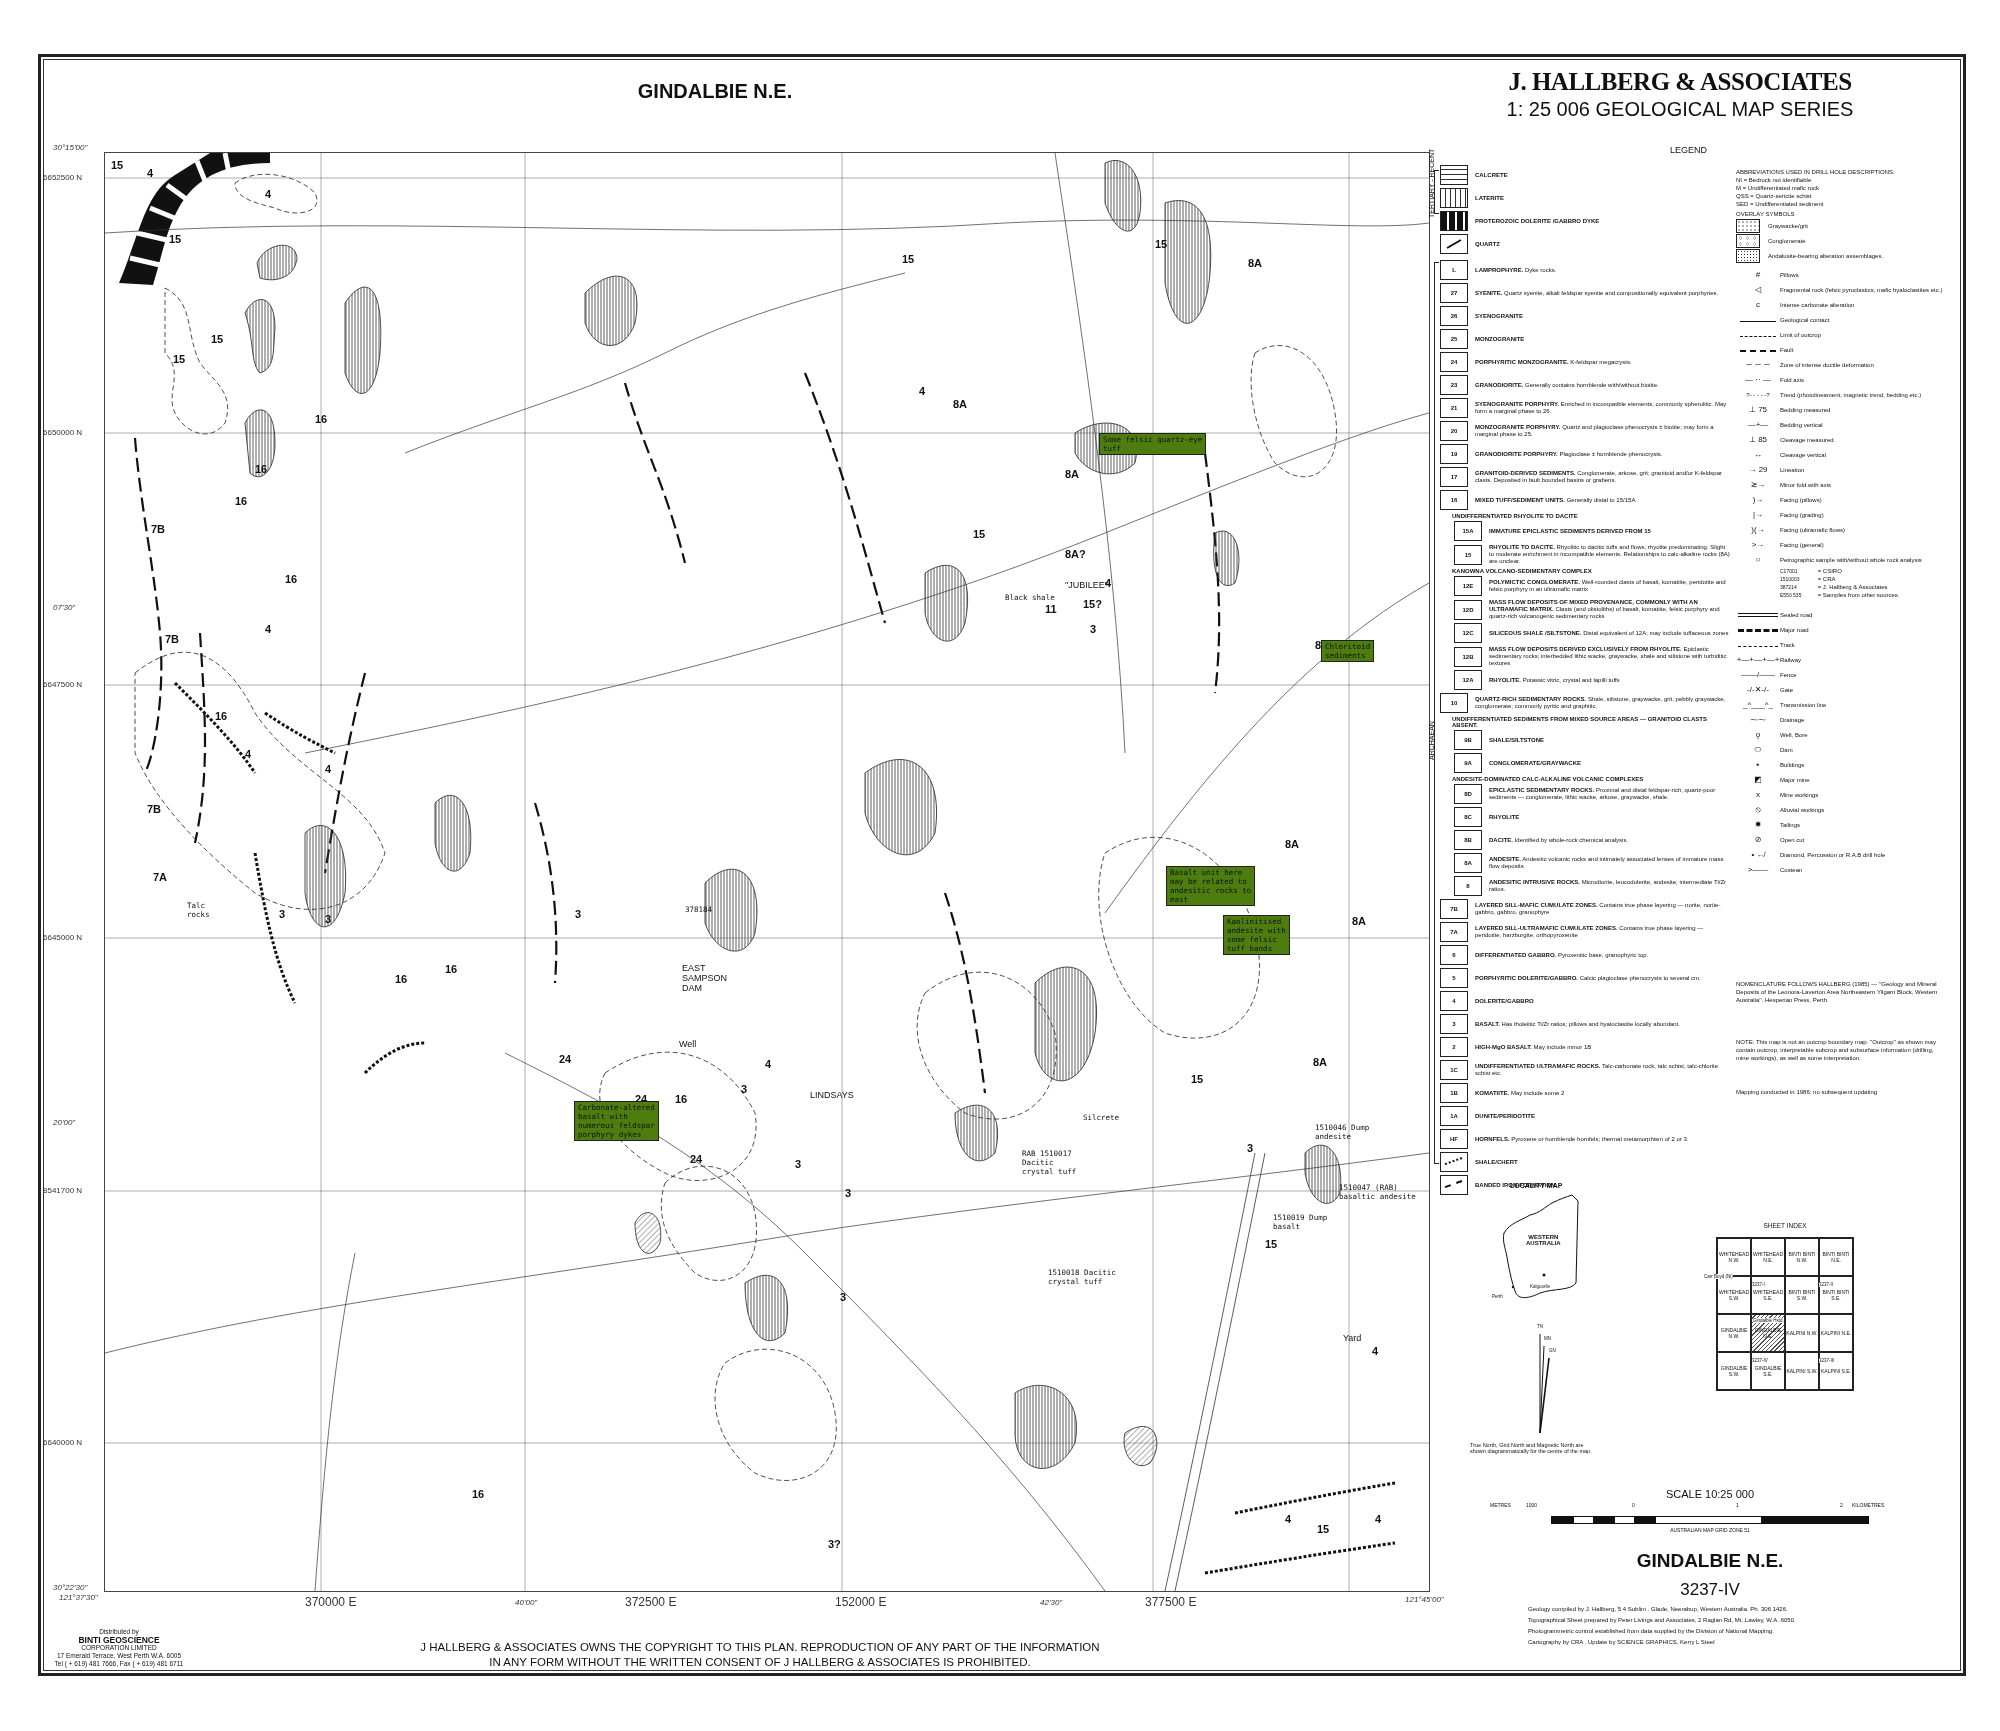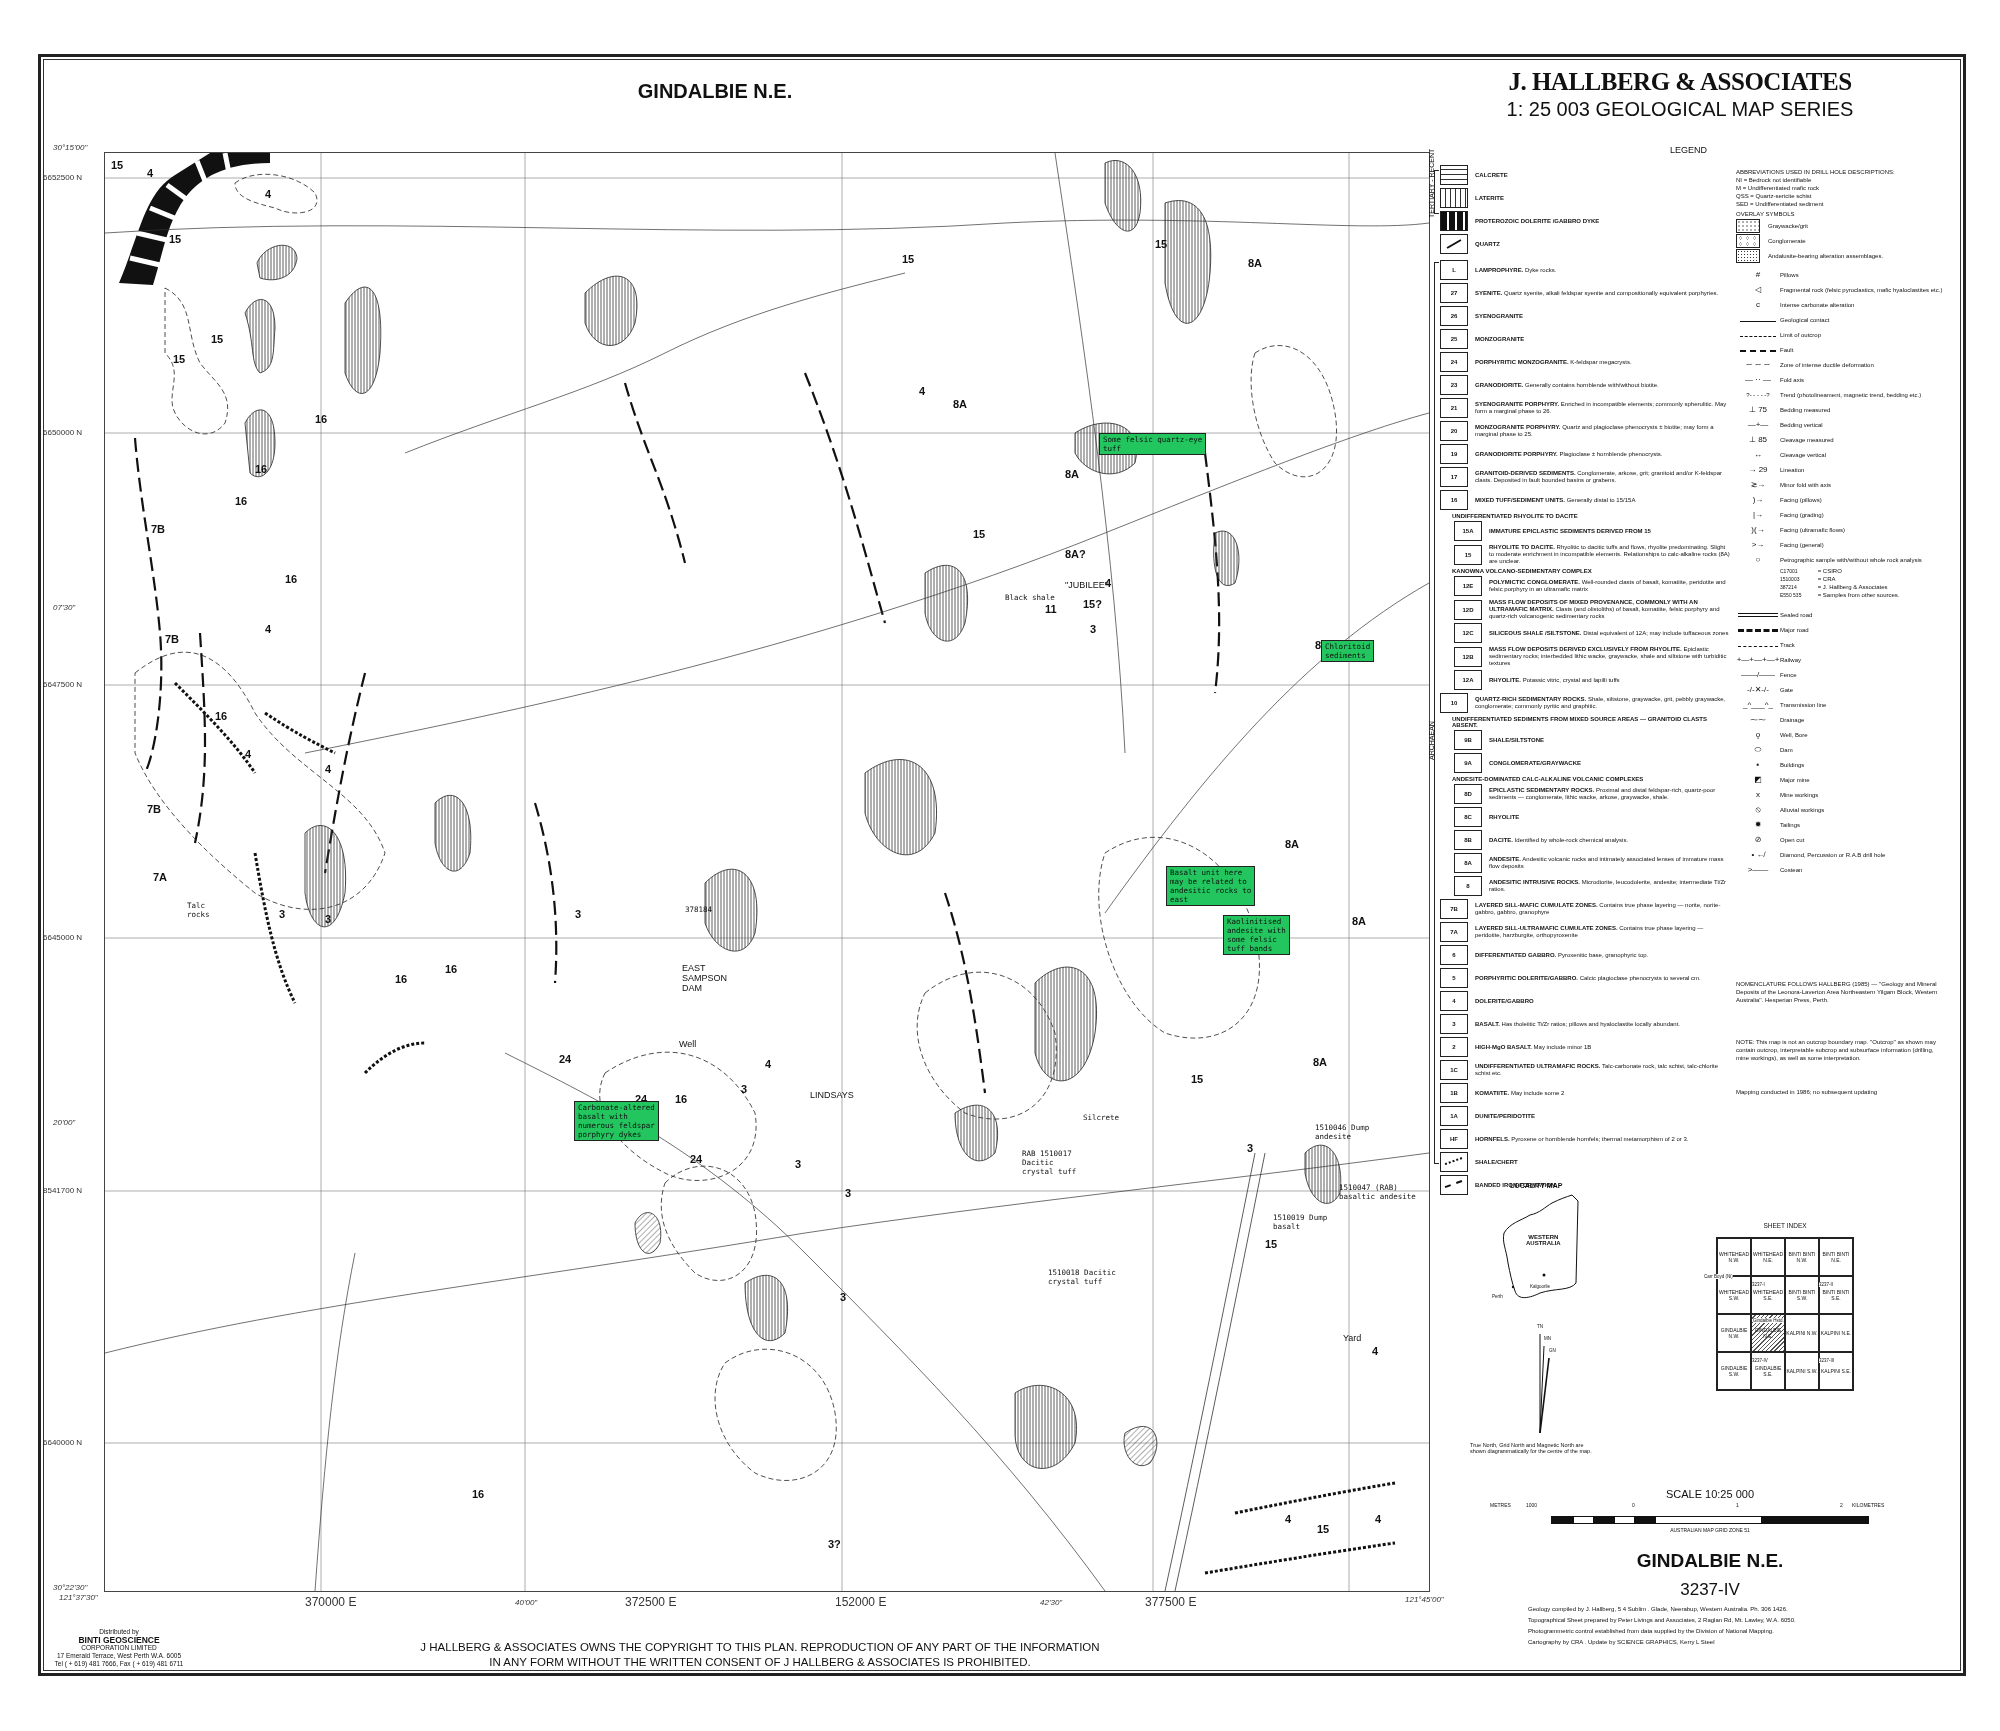--- a/index.html
+++ b/index.html
@@ -5,21 +5,21 @@
   html,body{margin:0;padding:0;background:#fff;}
   body{width:2000px;height:1731px;position:relative;overflow:hidden;font-family:"Liberation Sans",sans-serif;color:#111;}
   .sheet{position:absolute;left:38px;top:54px;width:1922px;height:1616px;border:3px solid #222;box-shadow:inset 0 0 0 2px #fff,inset 0 0 0 3px #333;background:#fff;}
   .map-title{position:absolute;left:0;top:80px;width:1430px;text-align:center;font-weight:bold;font-size:20px;}
   .map-frame{position:absolute;left:104px;top:152px;width:1324px;height:1438px;border:1.5px solid #444;background:#fff;}
   .map-frame svg{position:absolute;left:0;top:0;}
   .coord{position:absolute;font-size:8px;font-style:italic;color:#333;white-space:nowrap;}
   .northing{position:absolute;font-size:8px;color:#333;white-space:nowrap;}
   .easting{position:absolute;font-size:12px;color:#333;white-space:nowrap;}
   .map-label{position:absolute;font-weight:bold;font-size:11px;white-space:nowrap;}
-  .annot{position:absolute;font-family:"DejaVu Sans Mono",monospace;font-size:7.5px;line-height:9px;border:1px solid #222;background:#22c55e;padding:1px 3px;white-space:pre;}
+  .annot{position:absolute;font-family:"DejaVu Sans Mono",monospace;font-size:7.5px;line-height:9px;border:1px solid #222;background:#4d7c0f;padding:1px 3px;white-space:pre;}
   .annot-free{position:absolute;font-family:"DejaVu Sans Mono",monospace;font-size:7.5px;line-height:9px;white-space:pre;}
   .place{position:absolute;font-size:9px;white-space:pre;}
   .company{position:absolute;left:1440px;top:68px;width:480px;text-align:center;}
   .company .name{font-family:"Liberation Serif",serif;font-weight:bold;font-size:25px;letter-spacing:-0.5px;}
   .company .series{font-size:20px;margin-top:2px;}
   .legend-head{position:absolute;left:1670px;top:145px;font-size:9px;}
   .legend{position:absolute;left:1440px;top:165px;width:290px;}
   .leg-row{display:flex;align-items:center;margin-bottom:3px;min-height:18px;}
   .swatch{width:26px;height:18px;border:1px solid #222;font-size:6px;font-weight:bold;display:flex;align-items:center;justify-content:center;flex:none;margin-right:7px;background:#fff;}
   .leg-text{font-size:6px;line-height:7px;}
@@ -283,21 +283,21 @@
 SAMPSON
 DAM</div>
   <div class="place" style="left:705px;top:937px">LINDSAYS</div>
   <div class="place" style="left:960px;top:427px">"JUBILEE"</div>
   <div class="place" style="left:574px;top:886px">Well</div>
   <div class="place" style="left:1238px;top:1180px">Yard</div>
 </div>
 
 <div class="company">
   <div class="name">J. HALLBERG &amp; ASSOCIATES</div>
-  <div class="series">1: 25 003 GEOLOGICAL MAP SERIES</div>
+  <div class="series">1: 25 006 GEOLOGICAL MAP SERIES</div>
 </div>
 
 <div class="legend-head">LEGEND</div>
 
 <div class="era" style="left:1428px;top:218px">TERTIARY - RECENT</div>
 <div class="era-bracket" style="left:1434px;top:170px;height:42px"></div>
 <div class="era" style="left:1428px;top:760px">ARCHAEAN</div>
 <div class="era-bracket" style="left:1434px;top:262px;height:900px"></div>
 
 <div class="legend">

